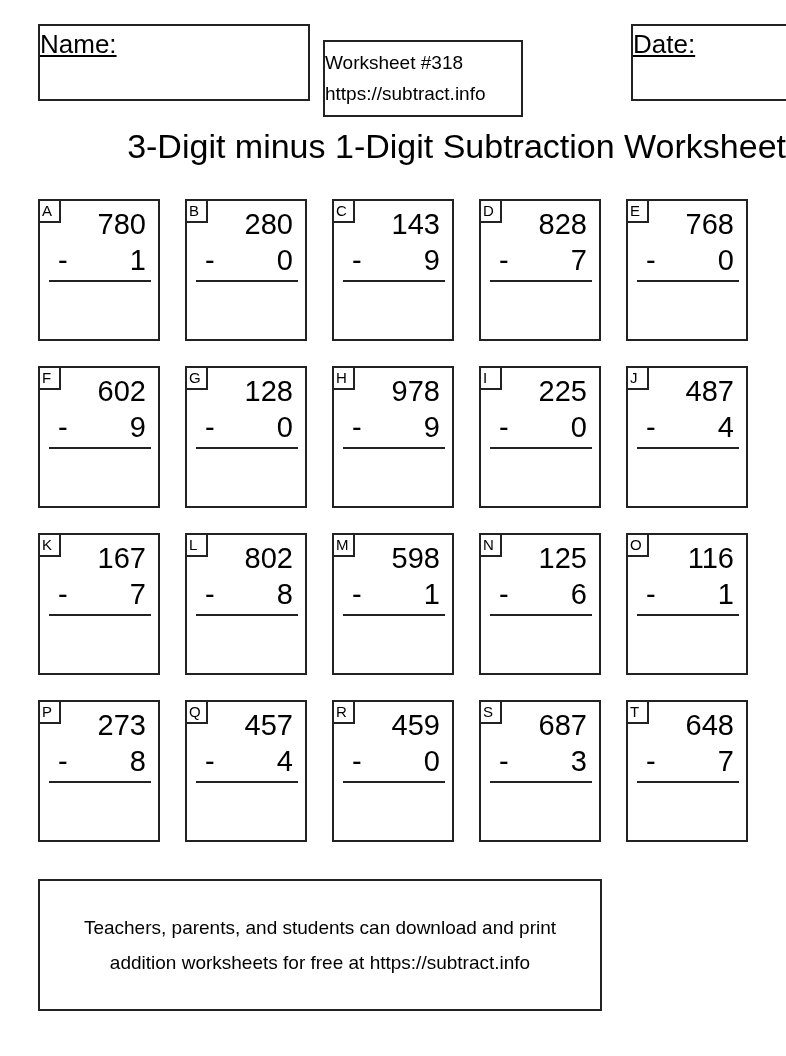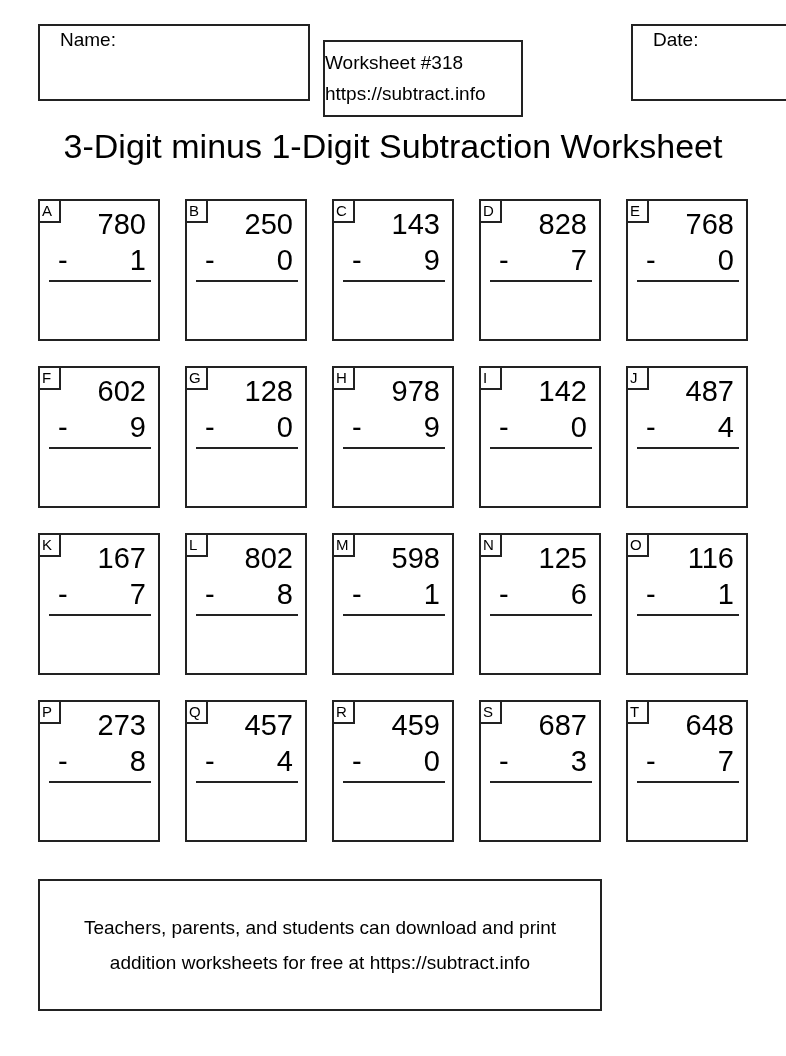--- a/index.html
+++ b/index.html
@@ -3,25 +3,25 @@
   <meta charset="utf-8">
   <style>
     * { box-sizing: border-box; margin: 0; padding: 0; }
     html, body { width: 786px; height: 1056px; background: #ffffff; }
     body { position: relative; font-family: "Liberation Sans", sans-serif; color: #000; overflow: hidden; }
 
     .hdr-box { position: absolute; border: 2px solid #222; background: #fff; }
     .hdr-name { left: 38px; top: 24px; width: 272px; height: 77px; }
     .hdr-ws   { left: 323px; top: 40px; width: 200px; height: 77px; text-align: left; }
     .hdr-date { left: 588px; top: 24px; width: 160px; height: 77px; margin-left: 43px; }
-    .hdr-label { position: absolute; left: 20px; top: 3px; font-size: 19px; }
+    .hdr-label { position: absolute; left: 0; top: 3px; font-size: 26px; text-decoration: underline; }
     .ws-line1 { position: absolute; left: 0; right: 0; top: 10px; font-size: 19px; }
     .ws-line2 { position: absolute; left: 0; right: 0; top: 41px; font-size: 19px; }
 
-    .title { position: absolute; left: 0; right: 0; top: 127px; text-align: center; font-size: 34px; }
+    .title { position: absolute; left: 0; right: 0; top: 127px; text-align: right; font-size: 34px; }
 
     .problem { position: absolute; width: 122px; height: 142px; border: 2px solid #222; background: #fff; }
     .p-letter { position: absolute; left: 0; top: 0; width: 21px; height: 22px; border-right: 2px solid #222; border-bottom: 2px solid #222; font-size: 15px; line-height: 19px; padding-left: 2px; }
     .p-top { position: absolute; right: 12px; top: 6px; font-size: 29px; line-height: 34px; text-align: center; }
     .p-minus { position: absolute; left: 18px; top: 42px; font-size: 29px; line-height: 34px; }
     .p-bottom { position: absolute; right: 12px; top: 42px; font-size: 29px; line-height: 34px; text-align: right; }
     .p-rule { position: absolute; left: 9px; right: 7px; top: 79px; height: 2px; background: #222; }
     .p-answer { position: absolute; left: 9px; right: 7px; top: 86px; height: 48px; }
 
     .footer { position: absolute; left: 38px; top: 879px; width: 564px; height: 132px; border: 2px solid #222; text-align: center; }
@@ -48,21 +48,21 @@
     <div class="problem" style="left: 38px; top: 199px;">
       <span class="p-letter">A</span>
       <span class="p-top">780</span>
       <span class="p-minus">-</span>
       <span class="p-bottom">1</span>
       <div class="p-rule"></div>
       <div class="p-answer"></div>
     </div>
     <div class="problem" style="left: 185px; top: 199px;">
       <span class="p-letter">B</span>
-      <span class="p-top">250</span>
+      <span class="p-top">280</span>
       <span class="p-minus">-</span>
       <span class="p-bottom">0</span>
       <div class="p-rule"></div>
       <div class="p-answer"></div>
     </div>
     <div class="problem" style="left: 332px; top: 199px;">
       <span class="p-letter">C</span>
       <span class="p-top">143</span>
       <span class="p-minus">-</span>
       <span class="p-bottom">9</span>
@@ -104,21 +104,21 @@
     <div class="problem" style="left: 332px; top: 366px;">
       <span class="p-letter">H</span>
       <span class="p-top">978</span>
       <span class="p-minus">-</span>
       <span class="p-bottom">9</span>
       <div class="p-rule"></div>
       <div class="p-answer"></div>
     </div>
     <div class="problem" style="left: 479px; top: 366px;">
       <span class="p-letter">I</span>
-      <span class="p-top">142</span>
+      <span class="p-top">225</span>
       <span class="p-minus">-</span>
       <span class="p-bottom">0</span>
       <div class="p-rule"></div>
       <div class="p-answer"></div>
     </div>
     <div class="problem" style="left: 626px; top: 366px;">
       <span class="p-letter">J</span>
       <span class="p-top">487</span>
       <span class="p-minus">-</span>
       <span class="p-bottom">4</span>

